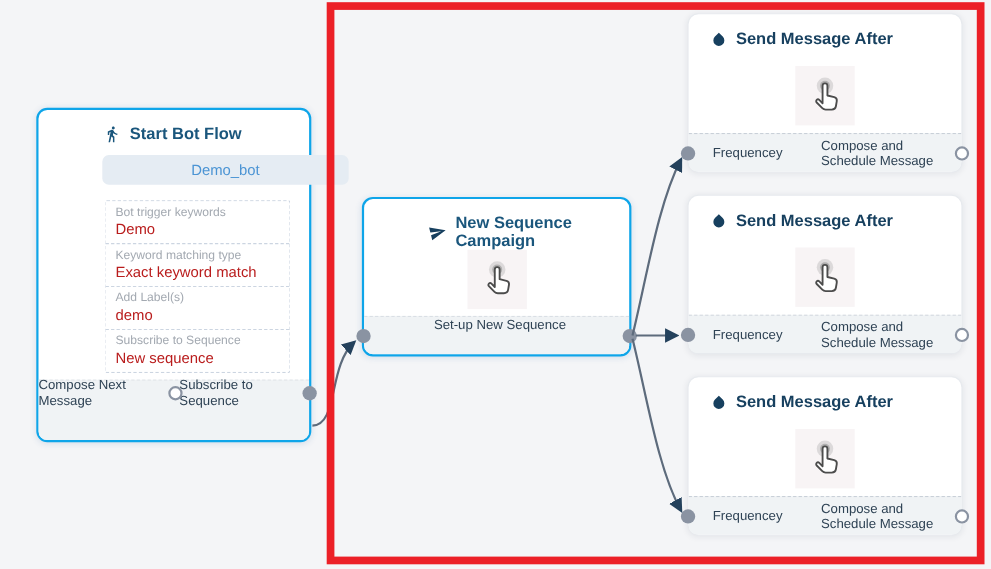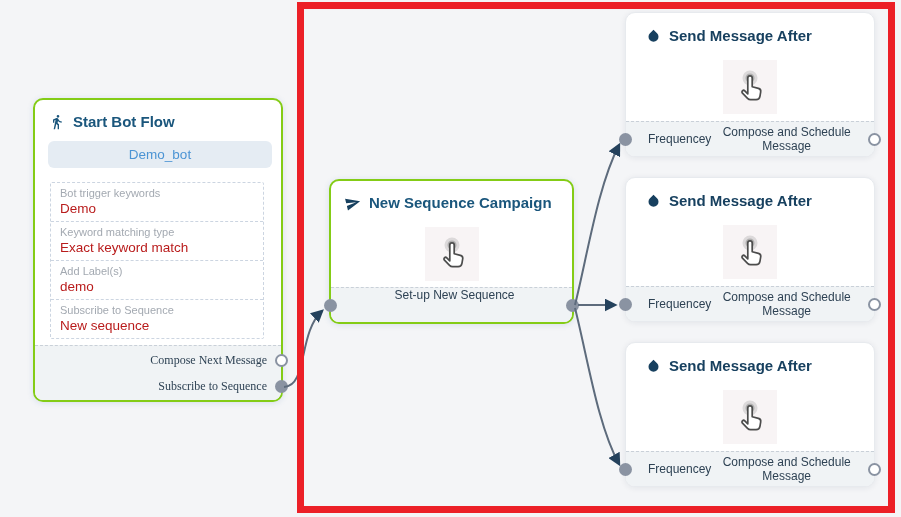--- a/index.html
+++ b/index.html
@@ -3,40 +3,40 @@
 <meta charset="utf-8">
 <style>
   html,body{margin:0;padding:0;}
   body{
     width:901px;height:517px;position:relative;overflow:hidden;
     background:#f4f5f7;
     font-family:"Liberation Sans","DejaVu Sans",sans-serif;
     -webkit-font-smoothing:antialiased;
   }
   .node{position:absolute;background:#fff;border-radius:10px;box-sizing:border-box;z-index:2;}
-  .blue-node{border:2px solid #84cc16;box-shadow:0 1px 6px rgba(40,100,160,.14);}
-  .plain-node{border:1px solid #e7eaee;box-shadow:0 1px 6px rgba(30,40,60,.08);text-align:center;}
+  .blue-node{border:2px solid #0ea5e9;box-shadow:0 1px 6px rgba(40,100,160,.14);padding-left:45px;}
+  .plain-node{border:1px solid #e7eaee;box-shadow:0 1px 6px rgba(30,40,60,.08);}
 
   .node-header{display:flex;align-items:center;gap:8px;padding:13px 14px 6px;font-weight:bold;font-size:15px;color:#1a567c;}
   .sma .node-header{padding:14px 20px 6px;color:#17405f;}
   .node-header .ticon{flex:0 0 auto;display:inline-flex;}
 
   .bot-btn{display:block;margin:5px 21px 11px 13px;width:224px;height:27px;background:#e5ecf3;
     color:#4b94d4;border:none;border-radius:6px;font-size:13.5px;cursor:pointer;
     font-family:"Liberation Sans",sans-serif;}
 
   .fields{margin:14px 17px 0 15px;border:1px dashed #ccd5e1;border-radius:2px;}
   .field{padding:4px 9px 5px;border-bottom:1px dashed #ccd5e1;}
   .field:last-child{border-bottom:none;}
   .field-label{font-size:11px;color:#a3a9b1;margin-bottom:2px;}
   .field-value{font-size:13.5px;color:#b91c1c;}
 
   .node-footer{position:absolute;left:0;right:0;bottom:0;background:#f0f3f5;
-    border-top:1.5px dashed #c9d0d8;border-radius:0 0 8px 8px;box-sizing:border-box;z-index:3;}
-  .start .node-footer{height:55px;display:flex;flex-direction:column;justify-content:center;gap:4px;font-family:Liberation Serif, serif;}
+    border-top:1.5px dashed #c9d0d8;border-radius:0 0 8px 8px;box-sizing:border-box;z-index:3;gap:35px;}
+  .start .node-footer{height:55px;display:flex;flex-direction:row;justify-content:center;gap:4px;}
   .row-out{position:relative;display:flex;align-items:center;justify-content:flex-end;height:22px;
     padding-right:14px;font-size:12px;color:#2e4254;}
   .bar-footer{height:35px;display:flex;align-items:center;justify-content:space-between;
     font-size:12px;color:#2e4254;}
   .nsc .bar-footer{padding:0 9px 0 15px;flex-direction:column;}
   .sma .bar-footer{padding:0 12px 0 22px;}
 
   .port{position:absolute;width:13px;height:13px;border-radius:50%;box-sizing:border-box;z-index:4;}
   .port.filled{background:#8a93a2;}
   .port.hollow{background:#fff;border:2.5px solid #8a93a2;}

